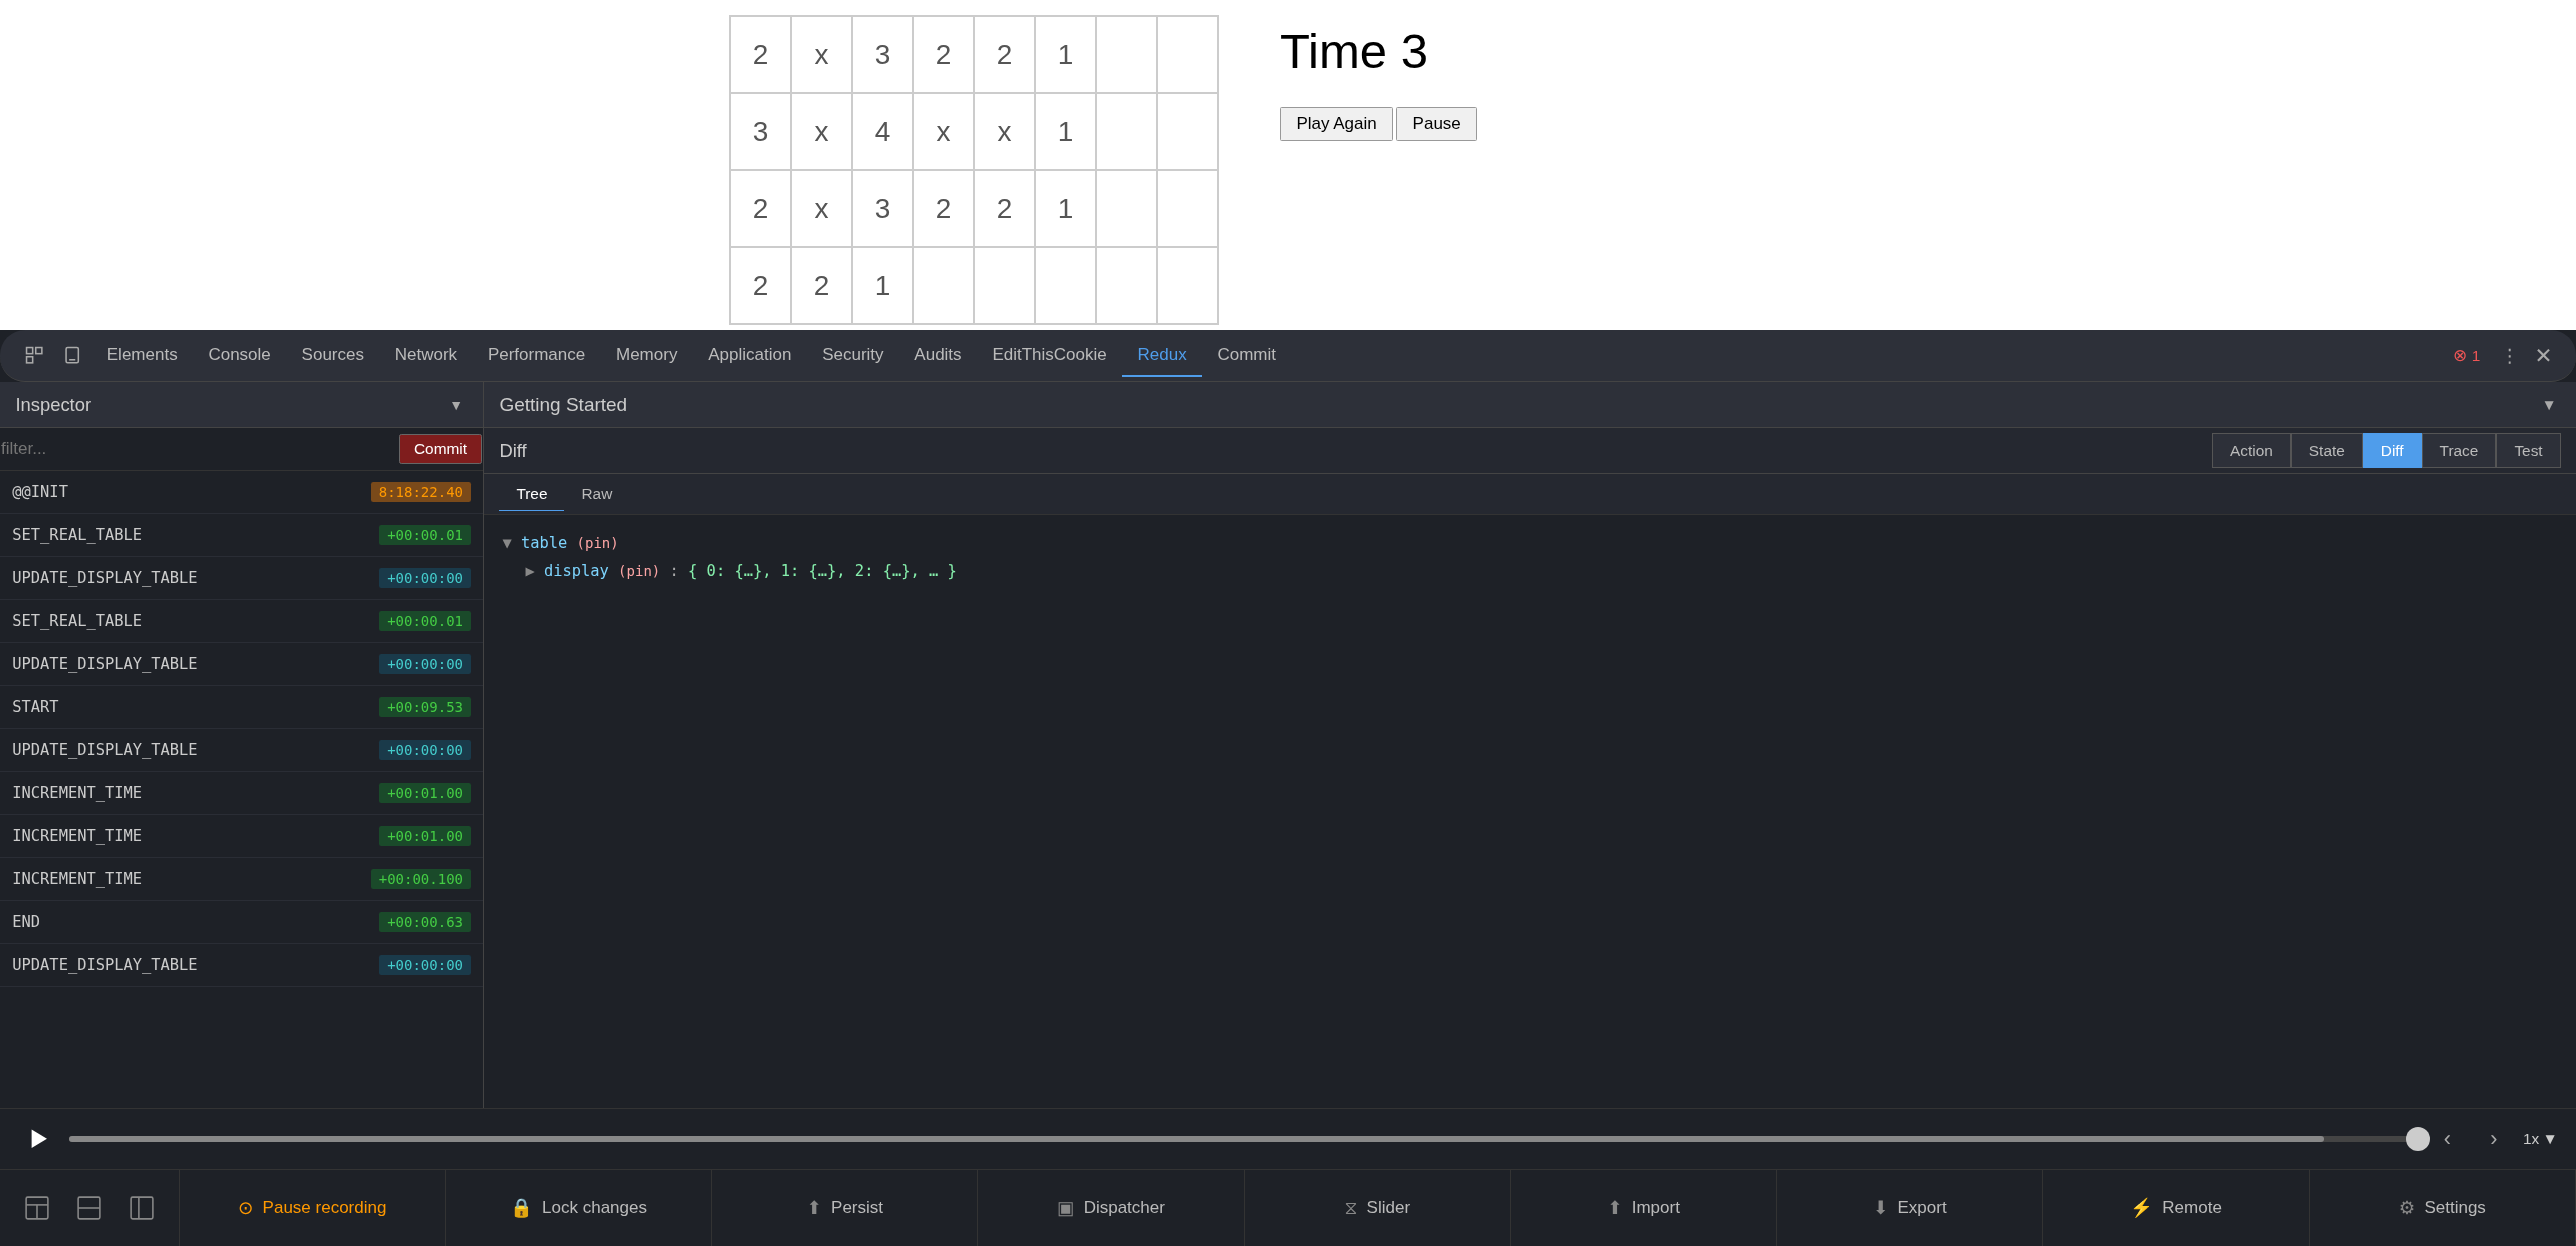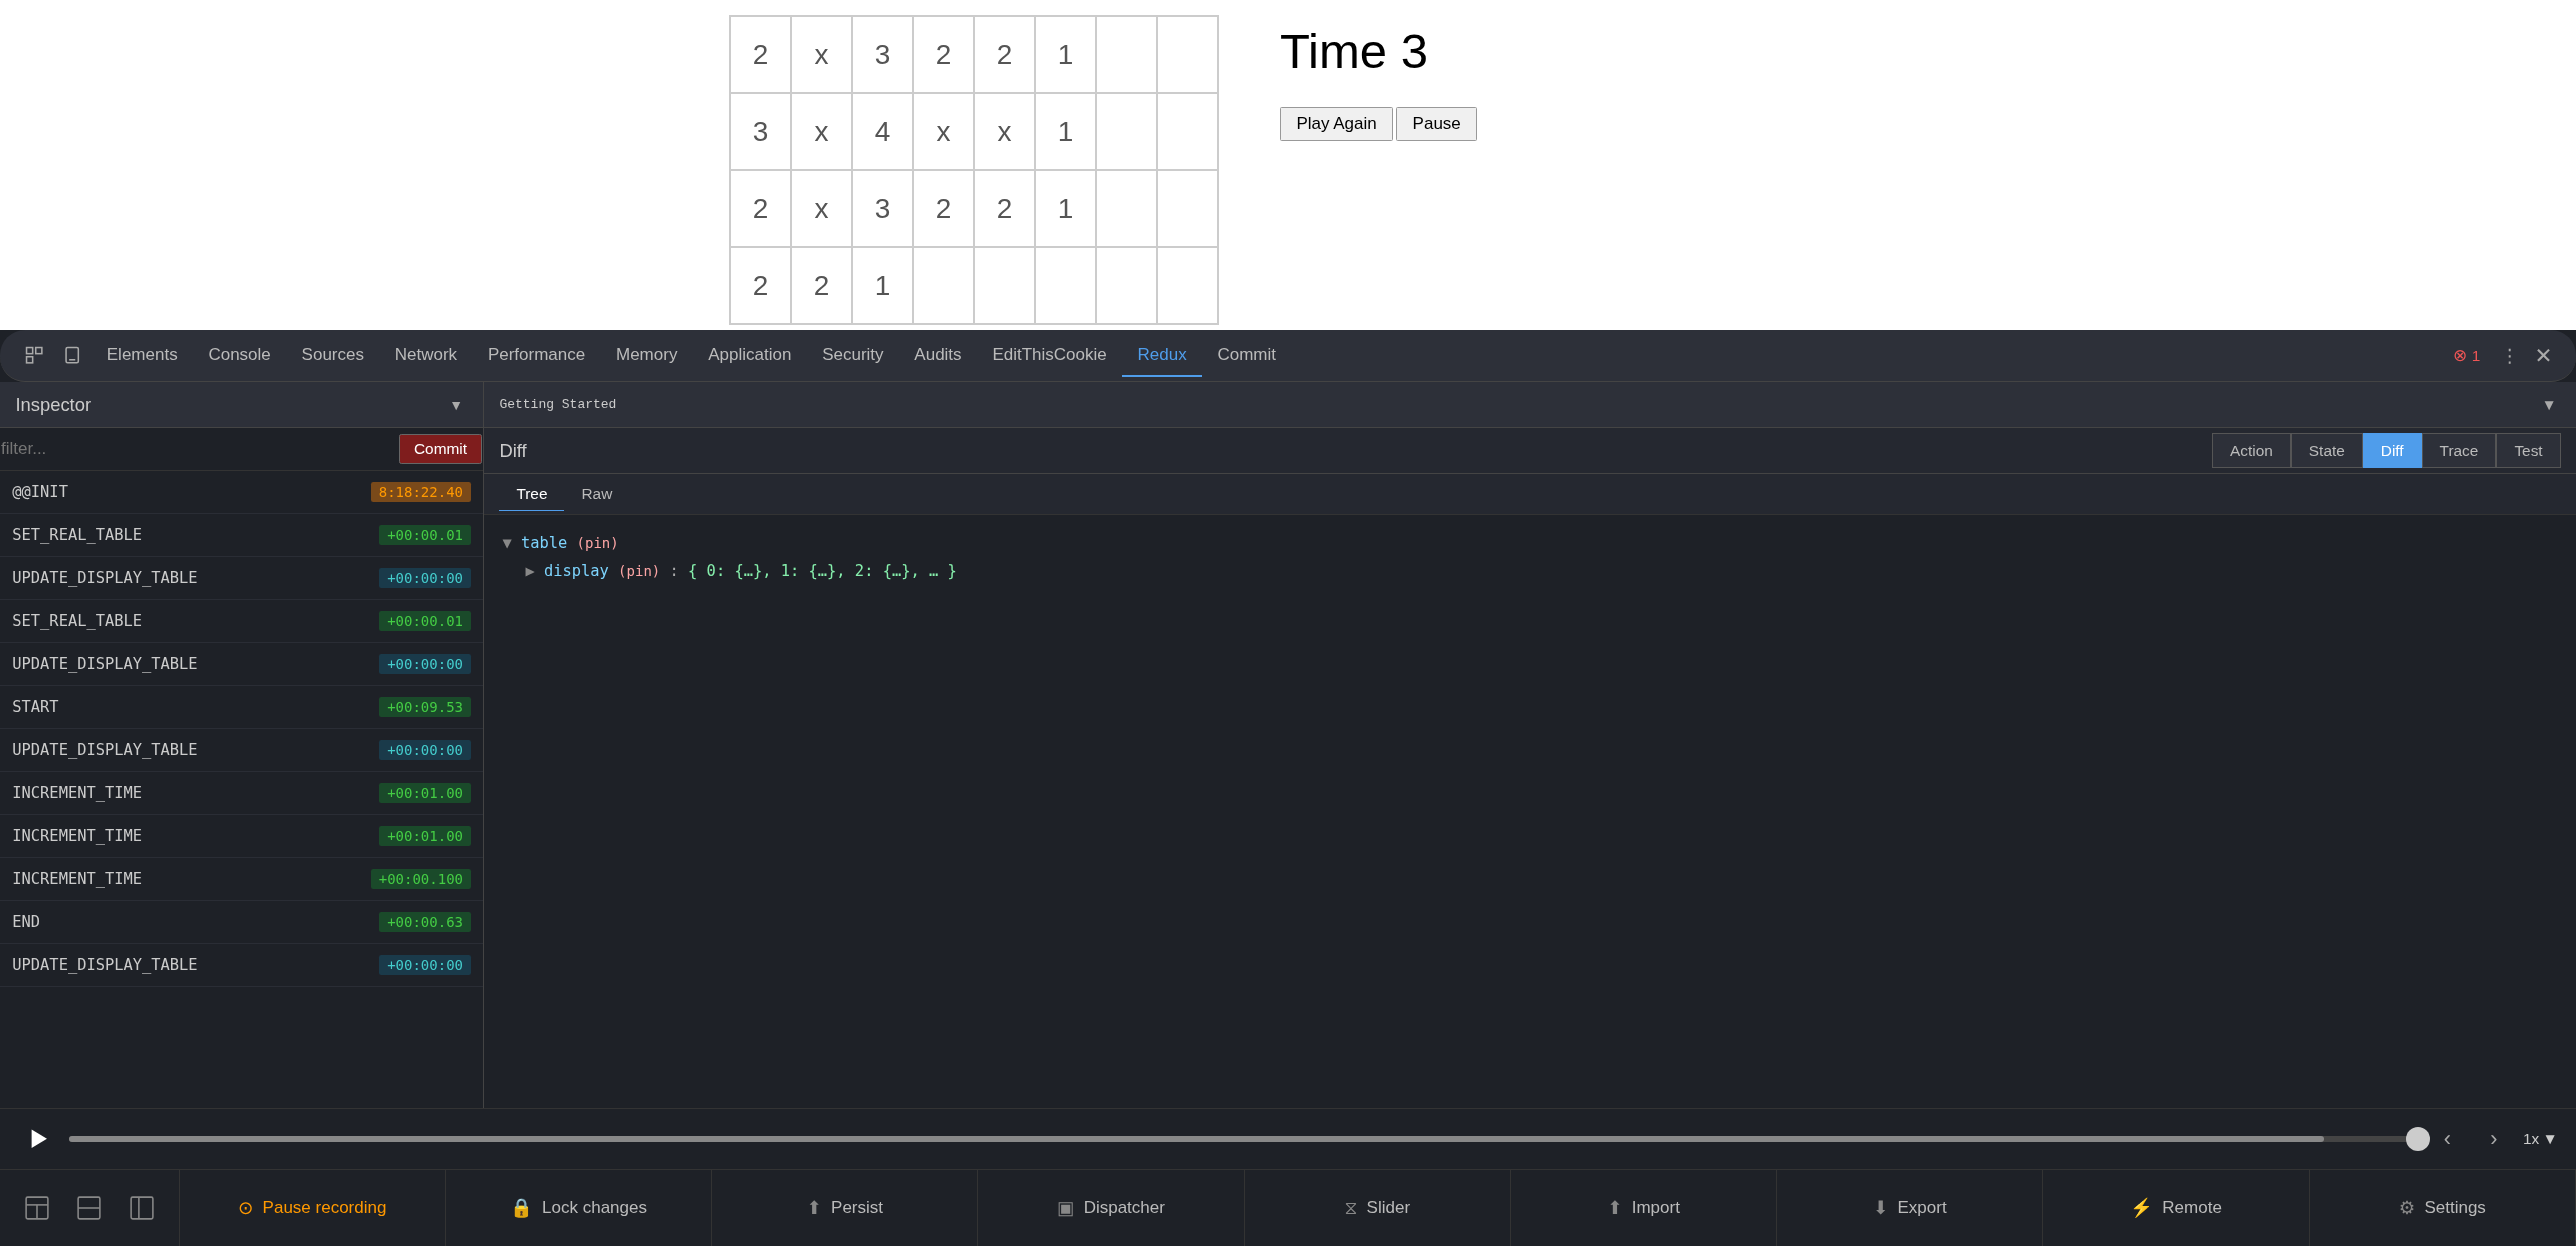--- a/index.html
+++ b/index.html
@@ -265,23 +265,22 @@
       height: 46px;
       background: #2d3039;
       display: flex;
       align-items: center;
       justify-content: space-between;
       padding: 0 15.4px;
       border-bottom: 0.8px solid #444;
     }
 
     #right-panel-title {
-      font-size: 13px;
+      font-size: 19px;
       color: #ccc;
-      font-family: Liberation Mono, monospace;
     }
 
     #right-panel-controls {
       display: flex;
       align-items: center;
       gap: 3.1px;
     }
 
     .right-dropdown-btn {
       width: 23px;

